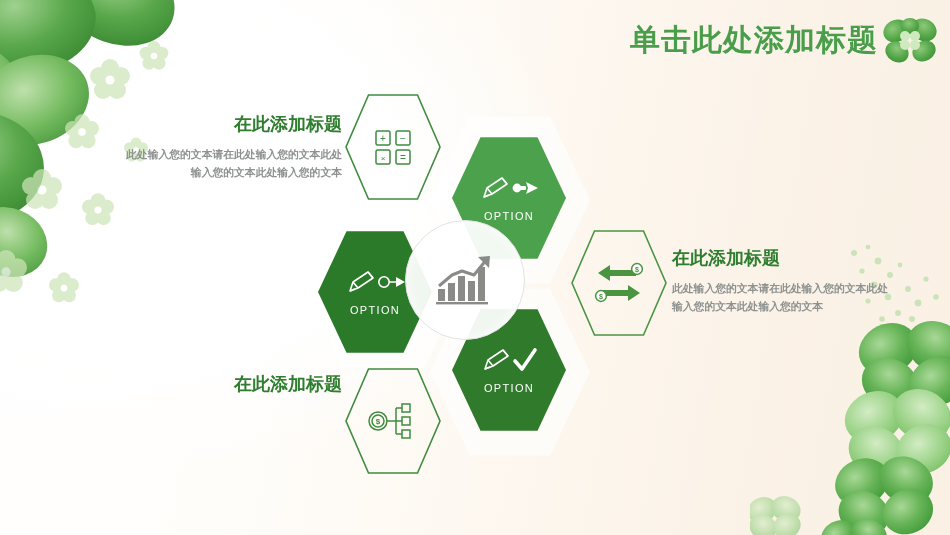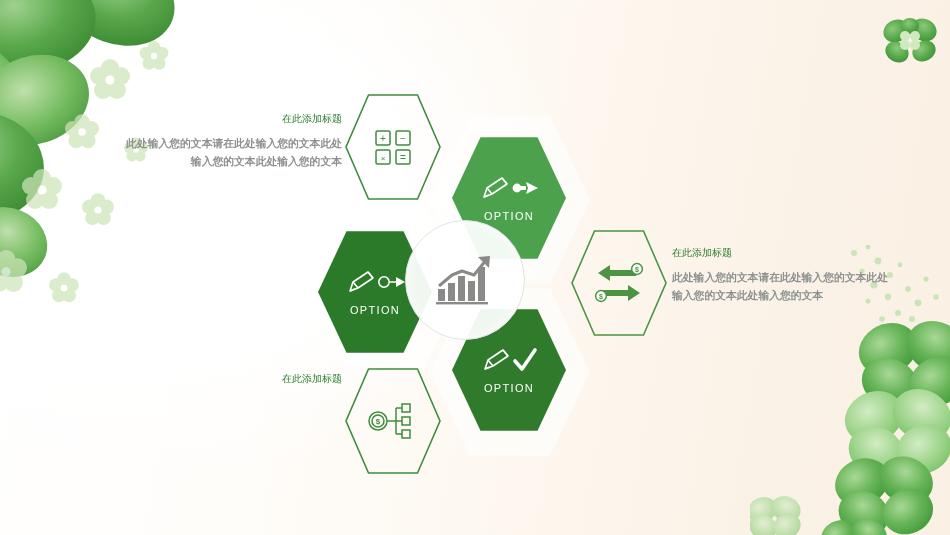--- a/index.html
+++ b/index.html
@@ -23,21 +23,21 @@
 
   
   #title-block{position:absolute;right:72px;top:20px;display:flex;align-items:center;}
   #title-text{
     font-size:30px;font-weight:bold;color:#4a9e4a;letter-spacing:1px;
     text-shadow:0 1px 0 rgba(255,255,255,.6);white-space:nowrap;
   }
 
   
   .txt-block{position:absolute;}
-  .txt-head{font-size:10px;font-weight:normal;color:#2f7d2f;line-height:1.4;margin-bottom:9px;}
+  .txt-head{font-size:18px;font-weight:bold;color:#2f7d2f;line-height:1.4;margin-bottom:9px;}
   .txt-body{font-size:10.8px;color:#8d9290;line-height:1.65;font-weight:bold;}
 
   #block-tl{left:120px;top:112px;width:222px;text-align:right;}
   #block-r {left:672px;top:246px;width:222px;text-align:left;}
   #block-bl{left:180px;top:372px;width:162px;text-align:right;}
 
   
   #cluster{position:absolute;left:300px;top:88px;width:390px;height:390px;}
   .hexwrap{position:absolute;}
   .hex{
@@ -265,20 +265,23 @@
         <ellipse cx="-22" cy="20" rx="28" ry="24" fill="url(#rg2)" transform="rotate(25 -22 20)"></ellipse>
         <ellipse cx="26" cy="18" rx="28" ry="24" fill="url(#rg2)" transform="rotate(-25 26 18)"></ellipse>
       </g>
       <g transform="translate(-4,326) scale(.55)" opacity=".75">
         <ellipse cx="-24" cy="-14" rx="30" ry="25" fill="url(#rg1)" transform="rotate(-25 -24 -14)"></ellipse>
         <ellipse cx="24" cy="-16" rx="30" ry="25" fill="url(#rg1)" transform="rotate(25 24 -16)"></ellipse>
       </g>
     </g>
   </svg>
 
+  <div id="title-block">
+    <div id="title-text">单击此处添加标题</div>
+  </div>
   <svg class="deco" id="deco-title" viewBox="0 0 56 56">
     <defs>
       <radialGradient id="tg1" cx="42%" cy="34%" r="72%">
         <stop offset="0%" stop-color="#8cc97a"></stop>
           <stop offset="60%" stop-color="#56a84a"></stop>
         <stop offset="100%" stop-color="#3f9138"></stop>
       </radialGradient>
     </defs>
     <g transform="translate(28,28)">
       <ellipse cx="-14" cy="-9" rx="13" ry="11" fill="url(#tg1)" transform="rotate(-28 -14 -9)"></ellipse>

